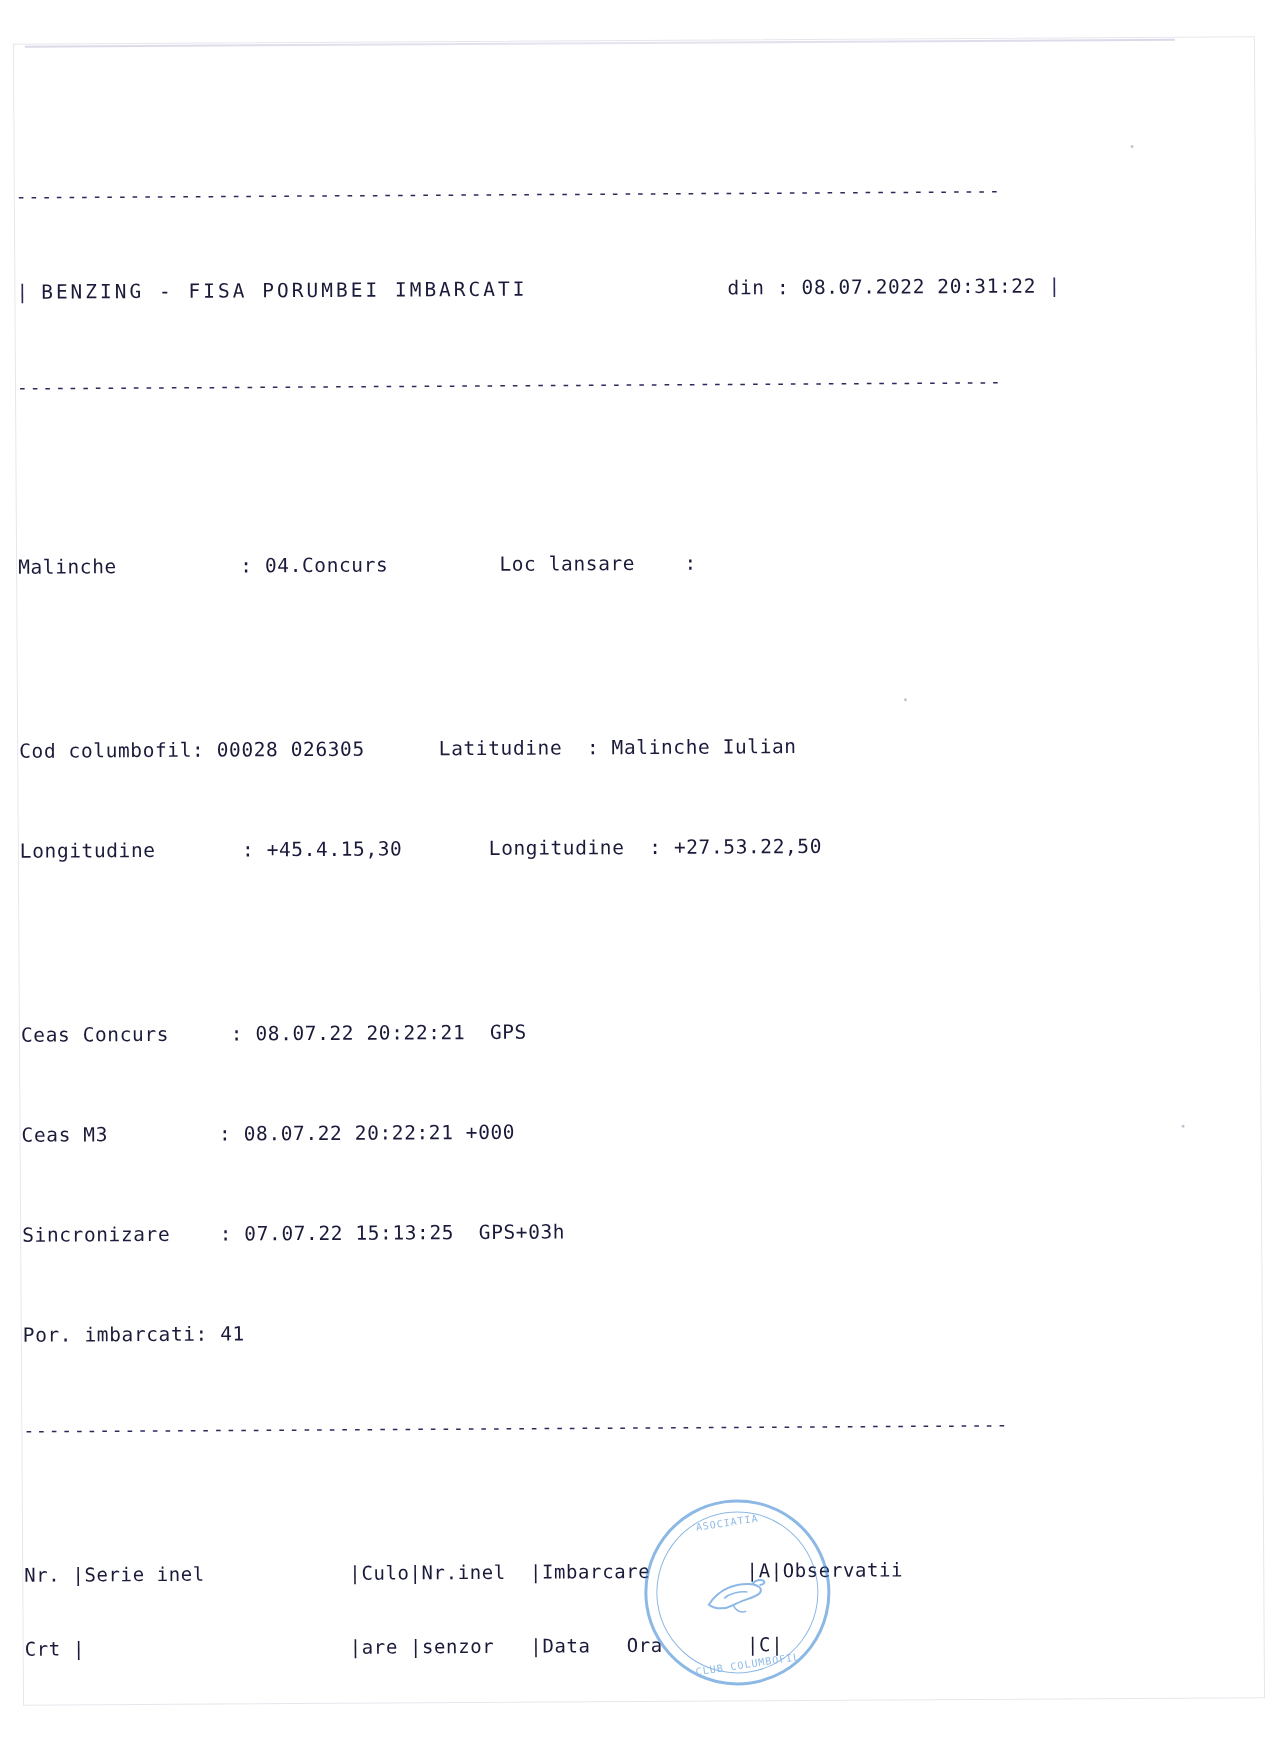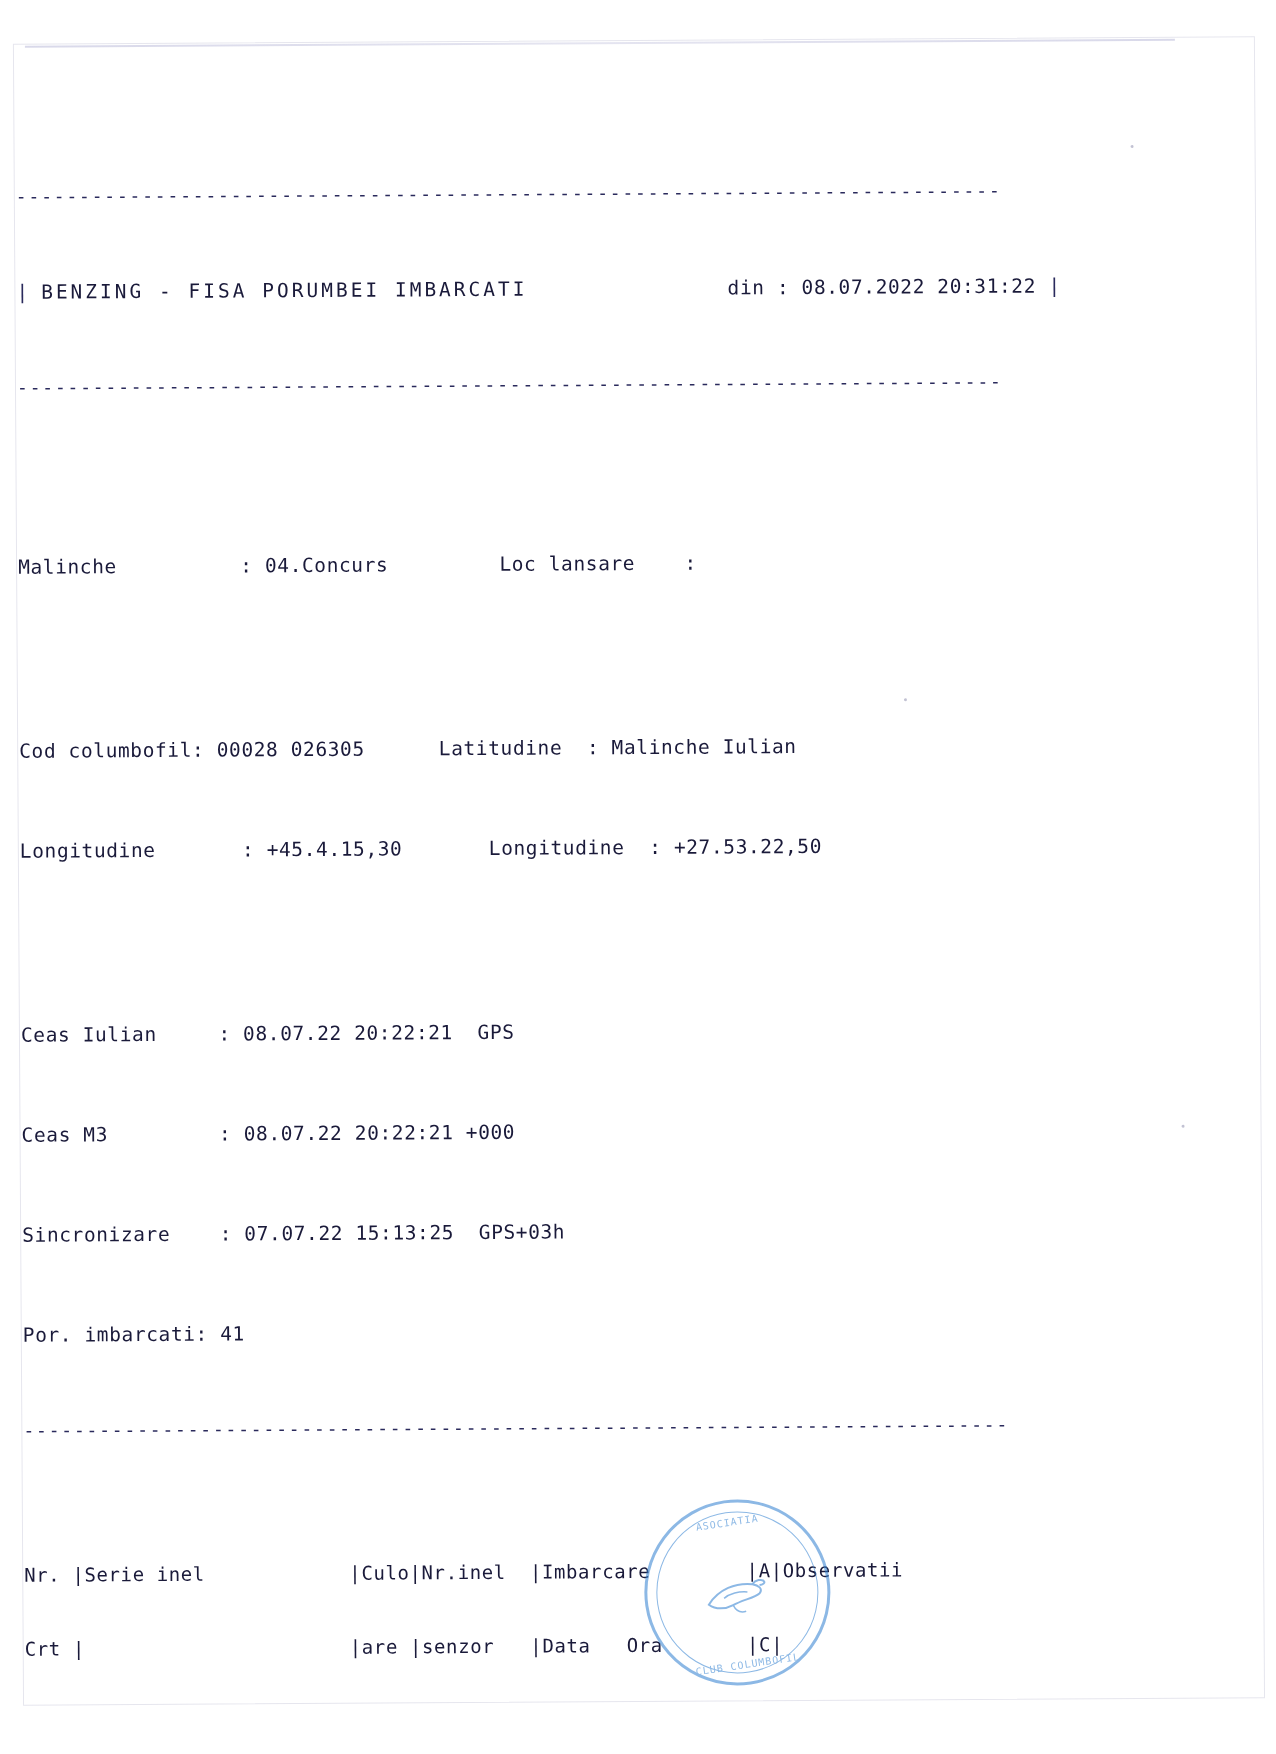--- a/index.html
+++ b/index.html
@@ -103,21 +103,21 @@
     <div class="row"><span>Malinche</span><span>          </span><span>: 04.Concurs</span><span>         </span><span>Loc lansare</span><span>    </span><span>:</span></div>
 
     <div class="spacer"></div>
 
     <div class="row"><span>Cod columbofil:</span><span> </span><span>00028 026305</span><span>      </span><span>Latitudine</span><span>  </span><span>: Malinche Iulian</span></div>
 
     <div class="row"><span>Longitudine</span><span>       </span><span>: +45.4.15,30</span><span>       </span><span>Longitudine</span><span>  </span><span>: +27.53.22,50</span></div>
 
     <div class="spacer"></div>
 
-    <div class="row"><span>Ceas Iulian</span><span>     </span><span>: 08.07.22 20:22:21  GPS</span></div>
+    <div class="row"><span>Ceas Concurs</span><span>     </span><span>: 08.07.22 20:22:21  GPS</span></div>
 
     <div class="row"><span>Ceas M3</span><span>         </span><span>: 08.07.22 20:22:21 +000</span></div>
 
     <div class="row"><span>Sincronizare</span><span>    </span><span>: 07.07.22 15:13:25  GPS+03h</span></div>
 
     <div class="row"><span>Por. imbarcati:</span><span> </span><span>41</span></div>
 
     <div class="dash">------------------------------------------------------------------------------</div>
 
     <div class="tbl">

